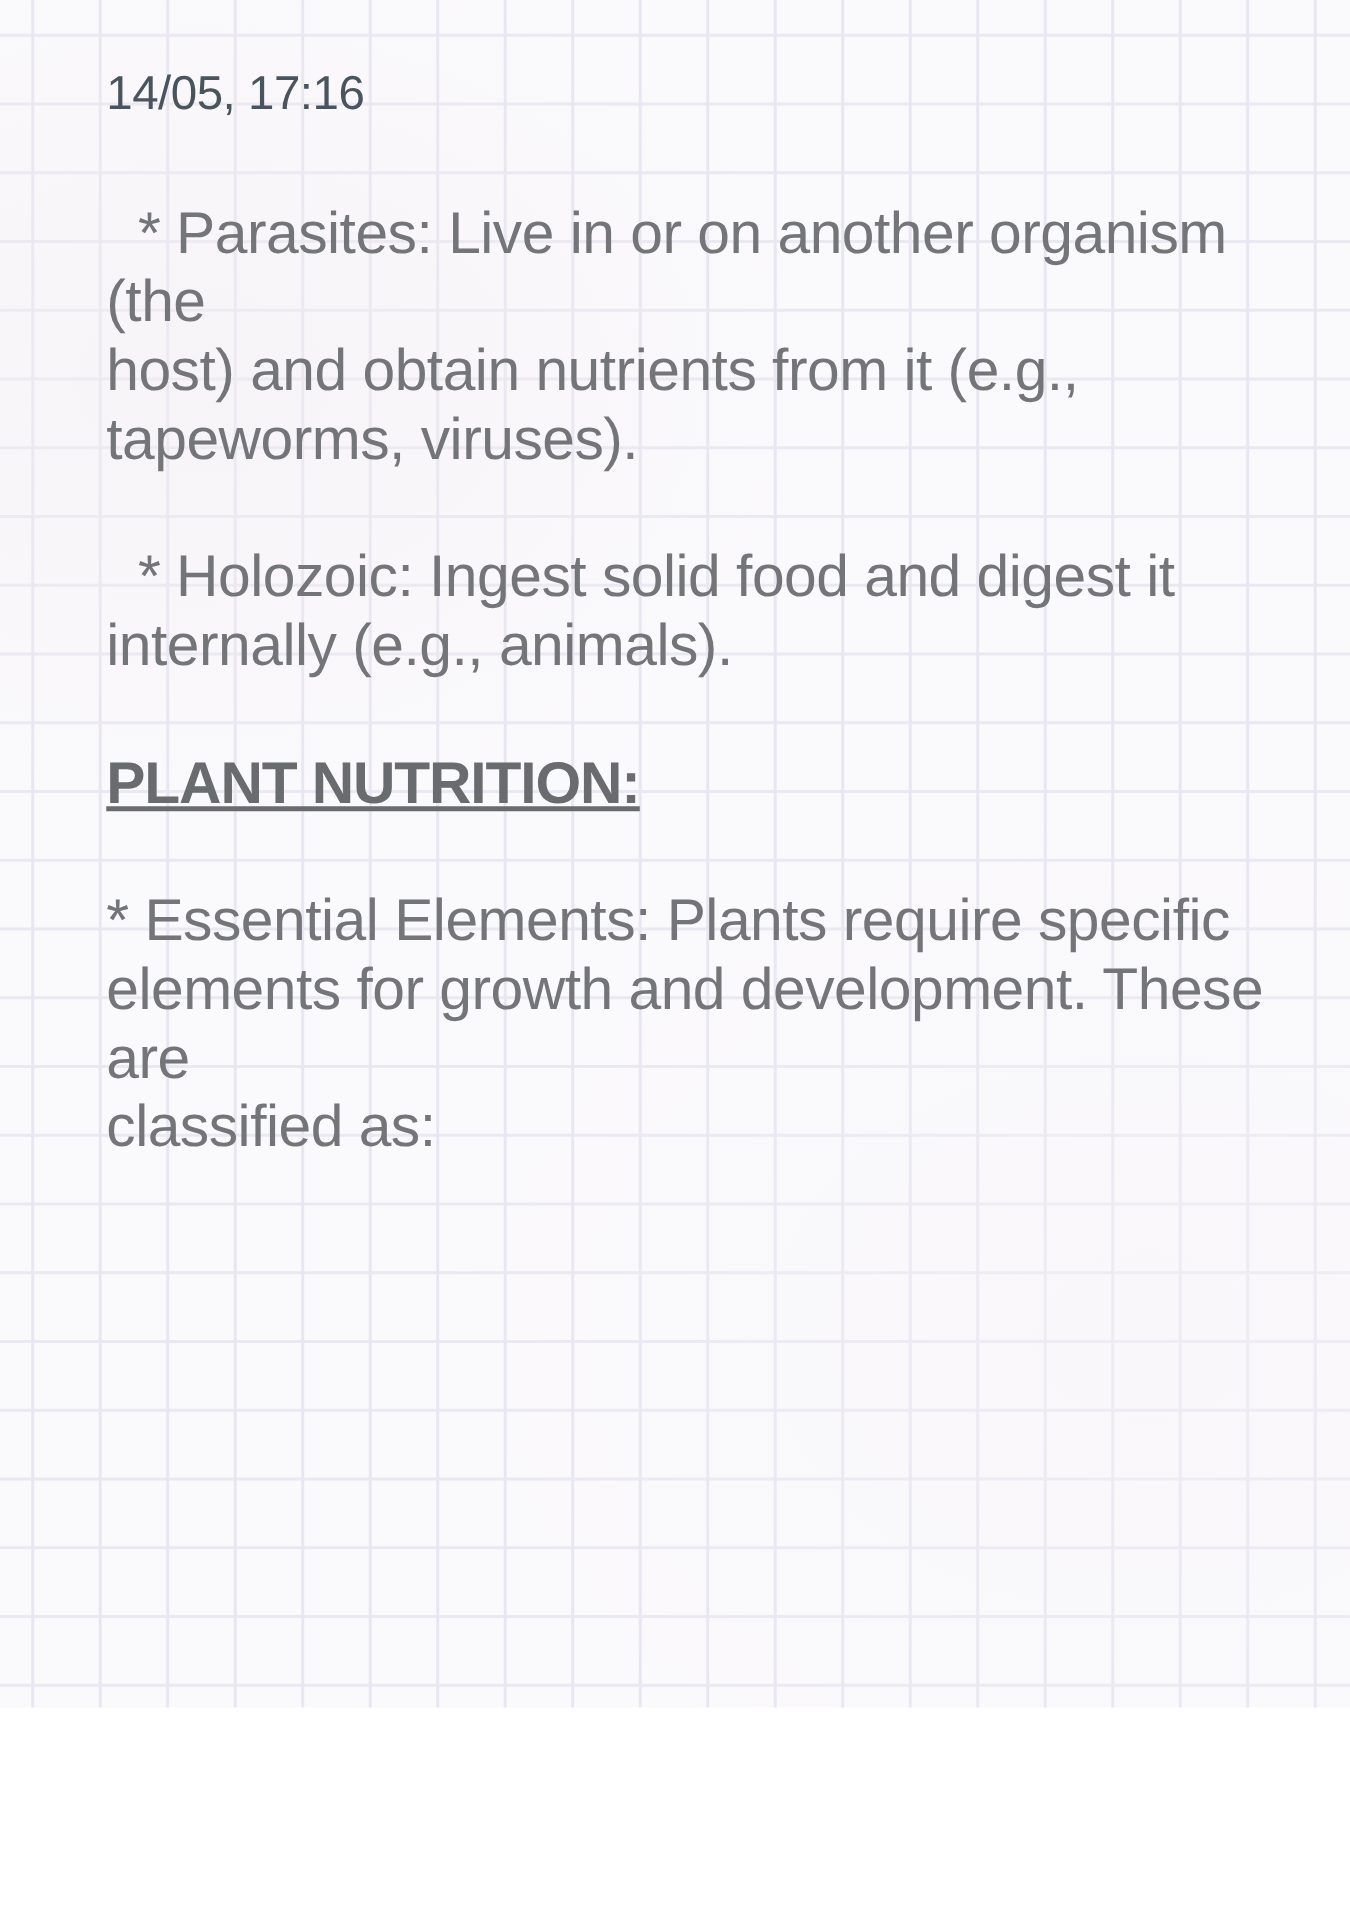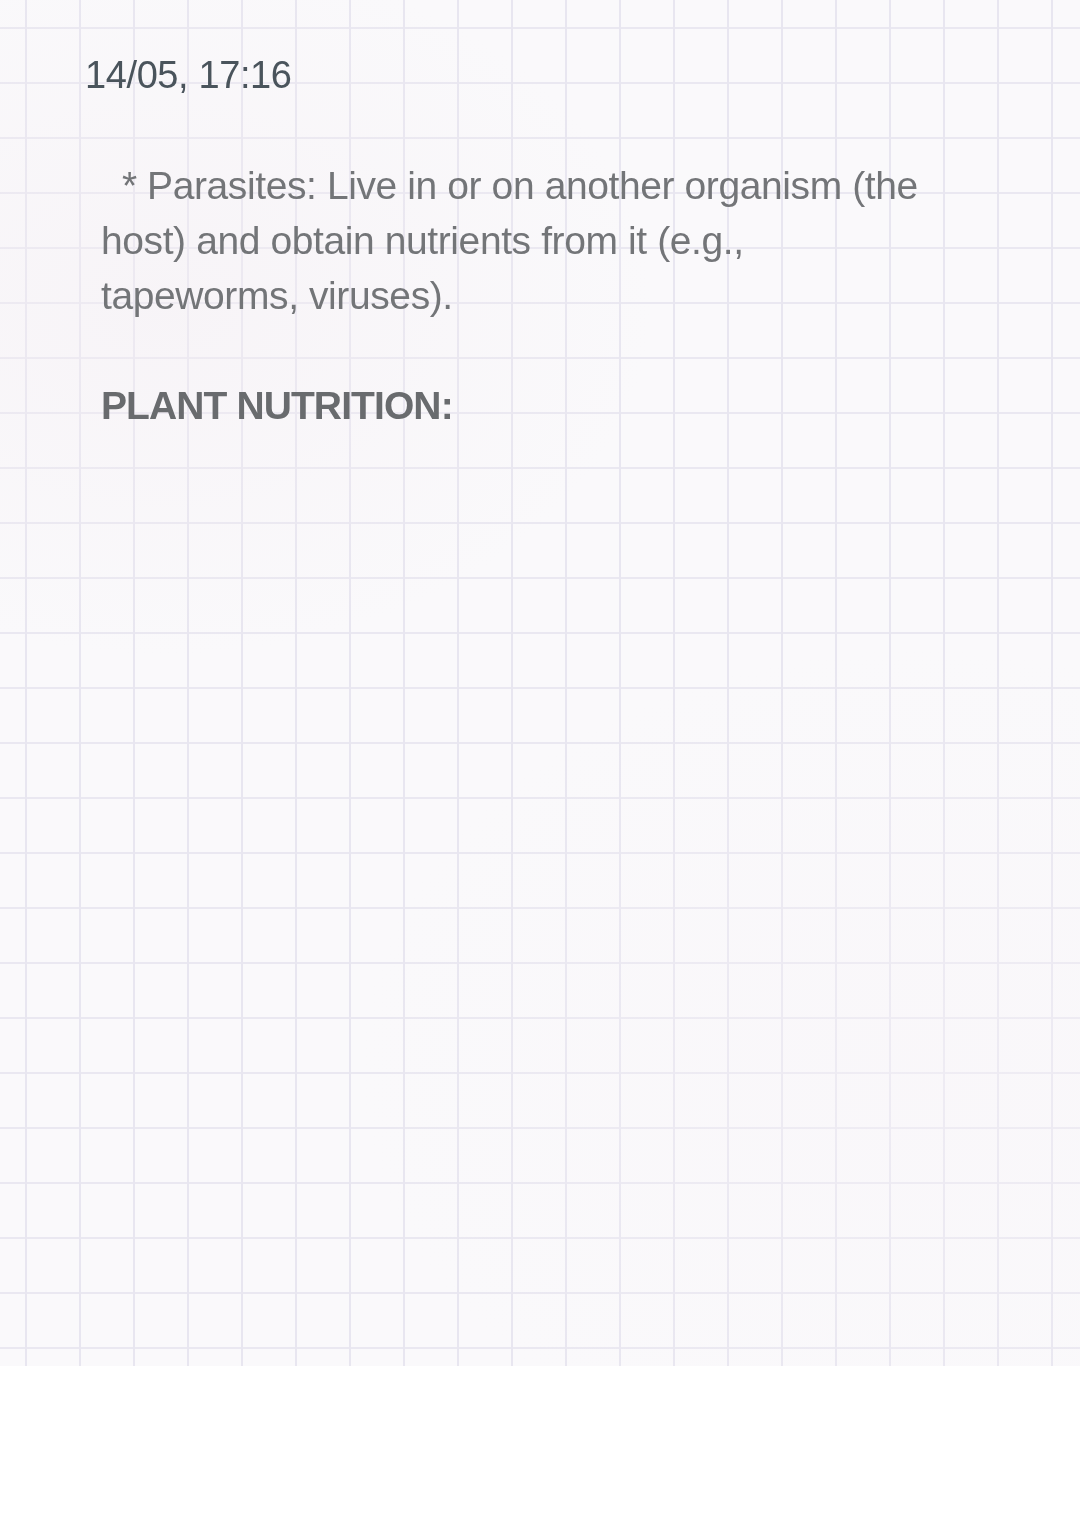--- a/index.html
+++ b/index.html
@@ -33,43 +33,49 @@
   }
   .timestamp {
     font-size: 38px;
     line-height: 55px;
     letter-spacing: -0.4px;
     color: #4a545c;
     white-space: pre-wrap;
     margin: 0 0 55px 0;
   }
   .para {
-    font-size: 39px;
+    font-size: 47px;
     line-height: 55px;
     letter-spacing: -0.4px;
     color: #737578;
     white-space: pre-wrap;
-    margin: 0 0 55px 16px;
+    margin: 0 0 55px 0;
   }
   .para.heading {
     font-weight: 700;
     letter-spacing: -0.9px;
     color: #696b6e;
+    text-decoration: underline;
   }
 </style>
 </head>
 <body>
 
 <div class="paper">
   <div class="content">
     <div class="timestamp">14/05, 17:16</div>
 
     <div class="para">  * Parasites: Live in or on another organism (the
 host) and obtain nutrients from it (e.g.,
 tapeworms, viruses).</div>
 
+    <div class="para">  * Holozoic: Ingest solid food and digest it
+internally (e.g., animals).</div>
 
     <div class="para heading">PLANT NUTRITION:</div>
 
+    <div class="para">* Essential Elements: Plants require specific
+elements for growth and development. These are
+classified as:</div>
 
 
   </div>
 </div>
 
 </body></html>

